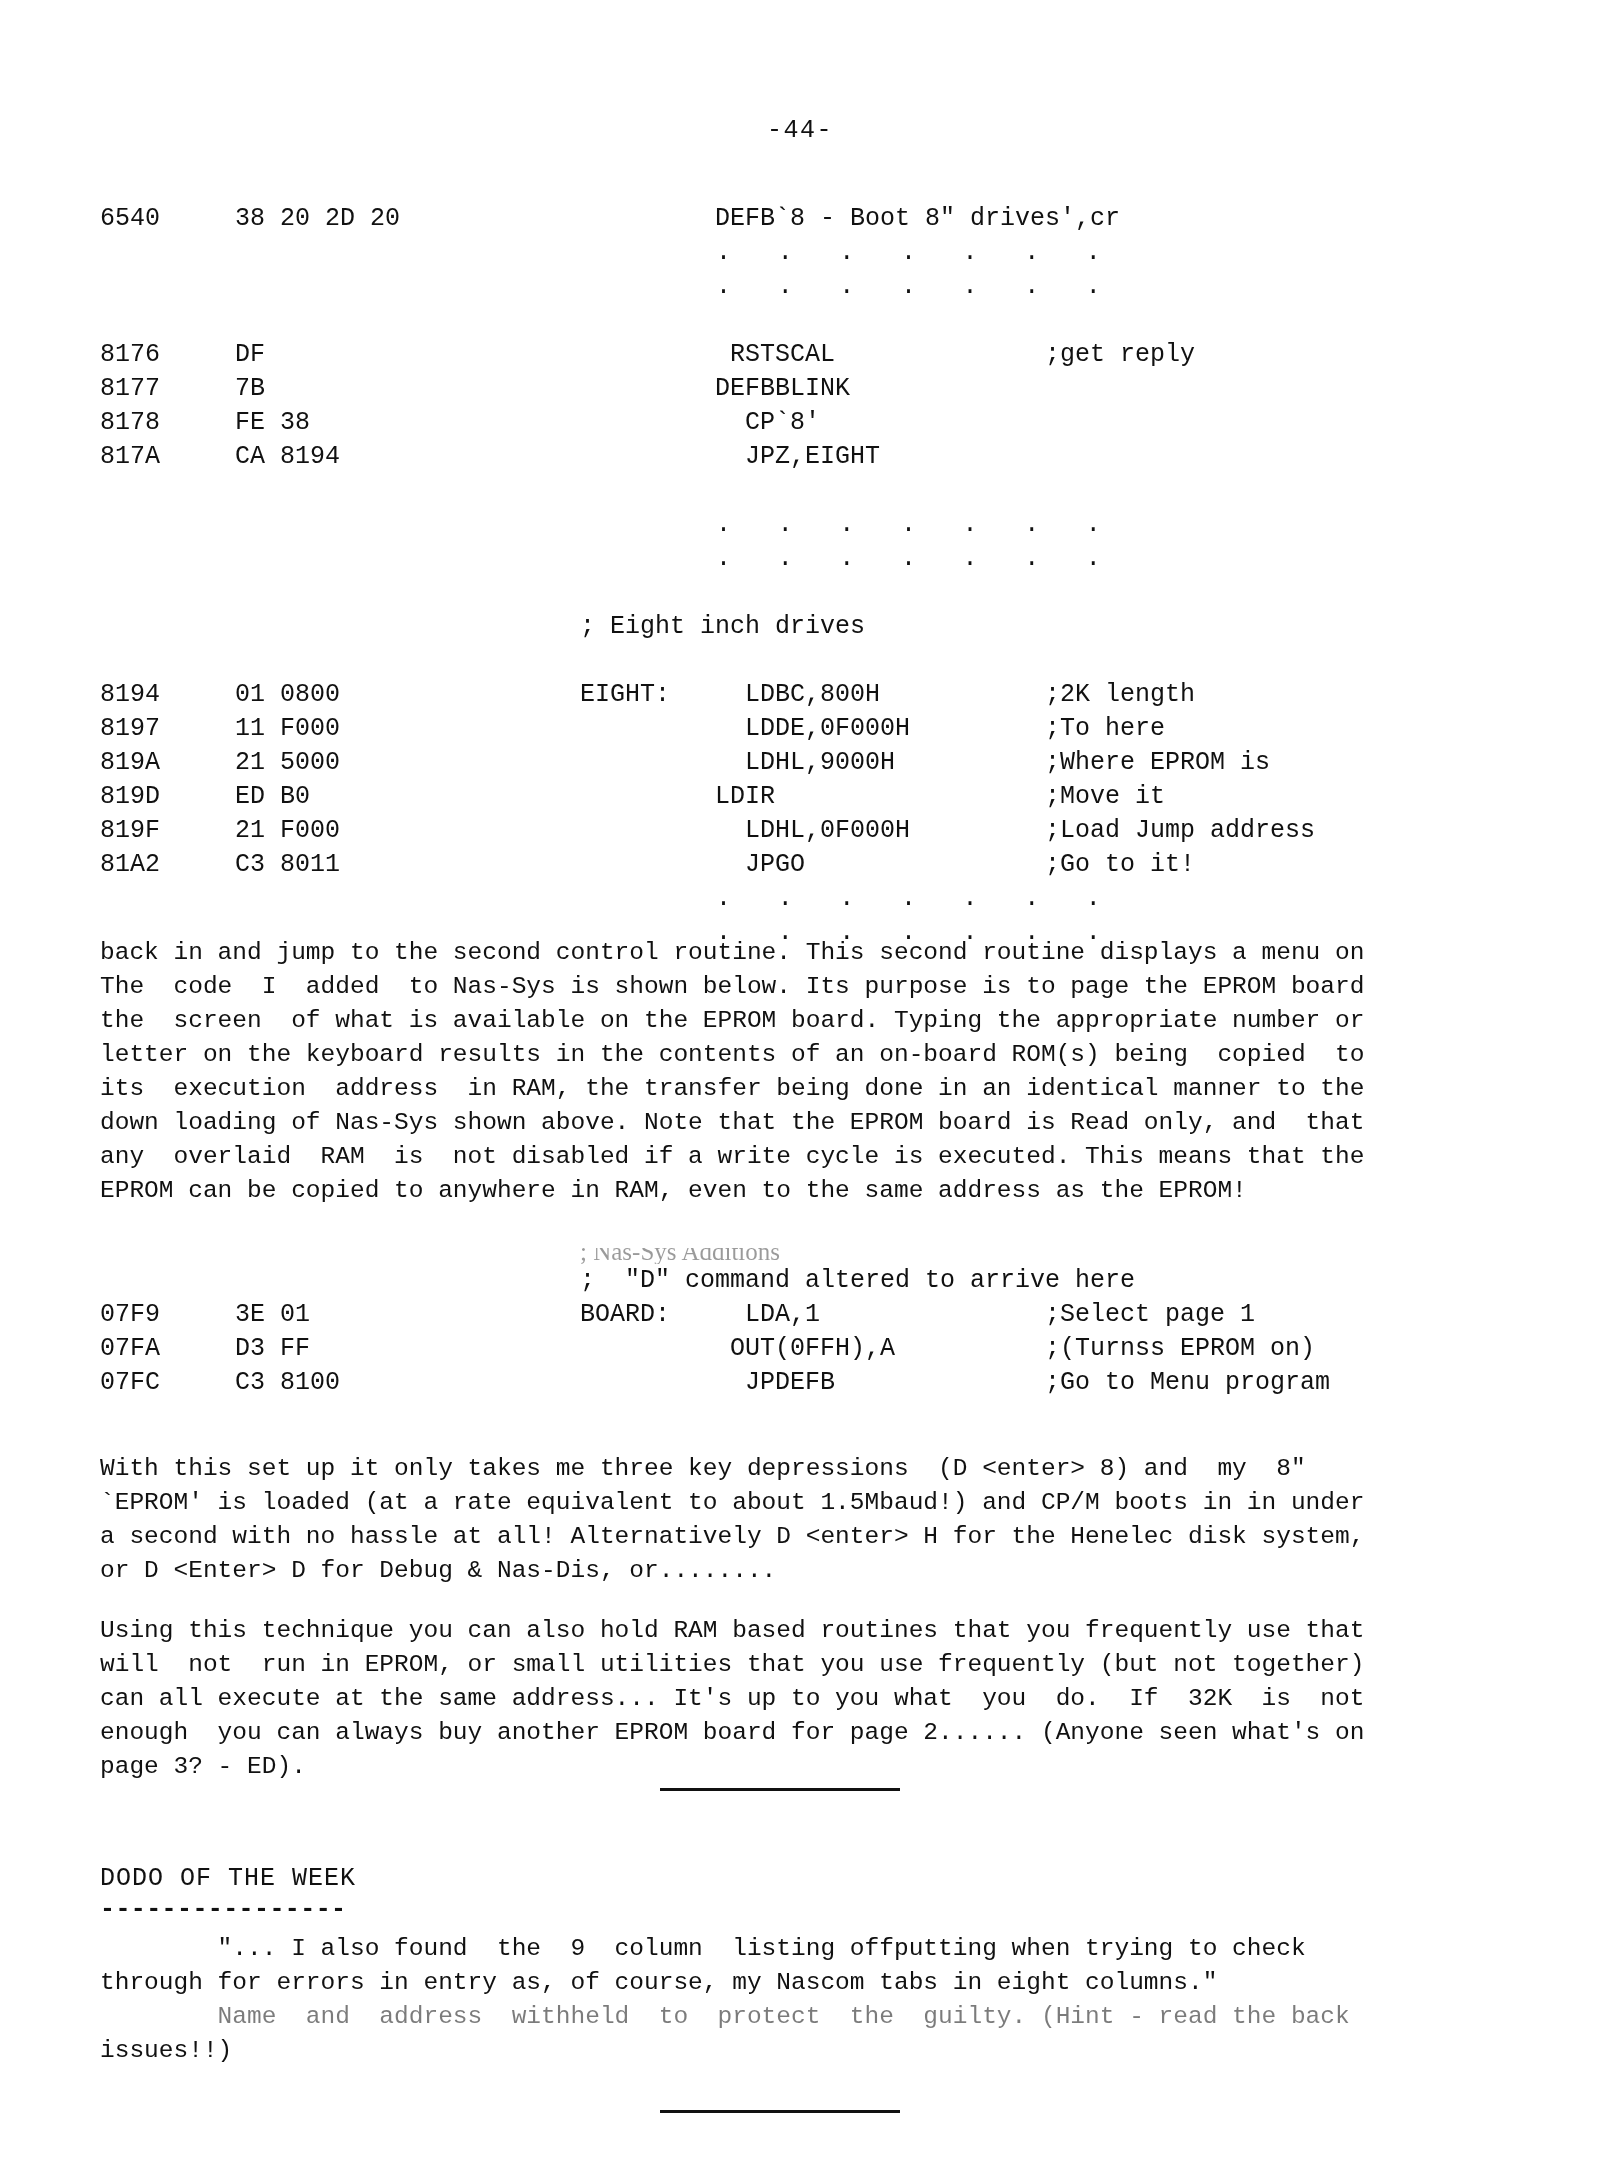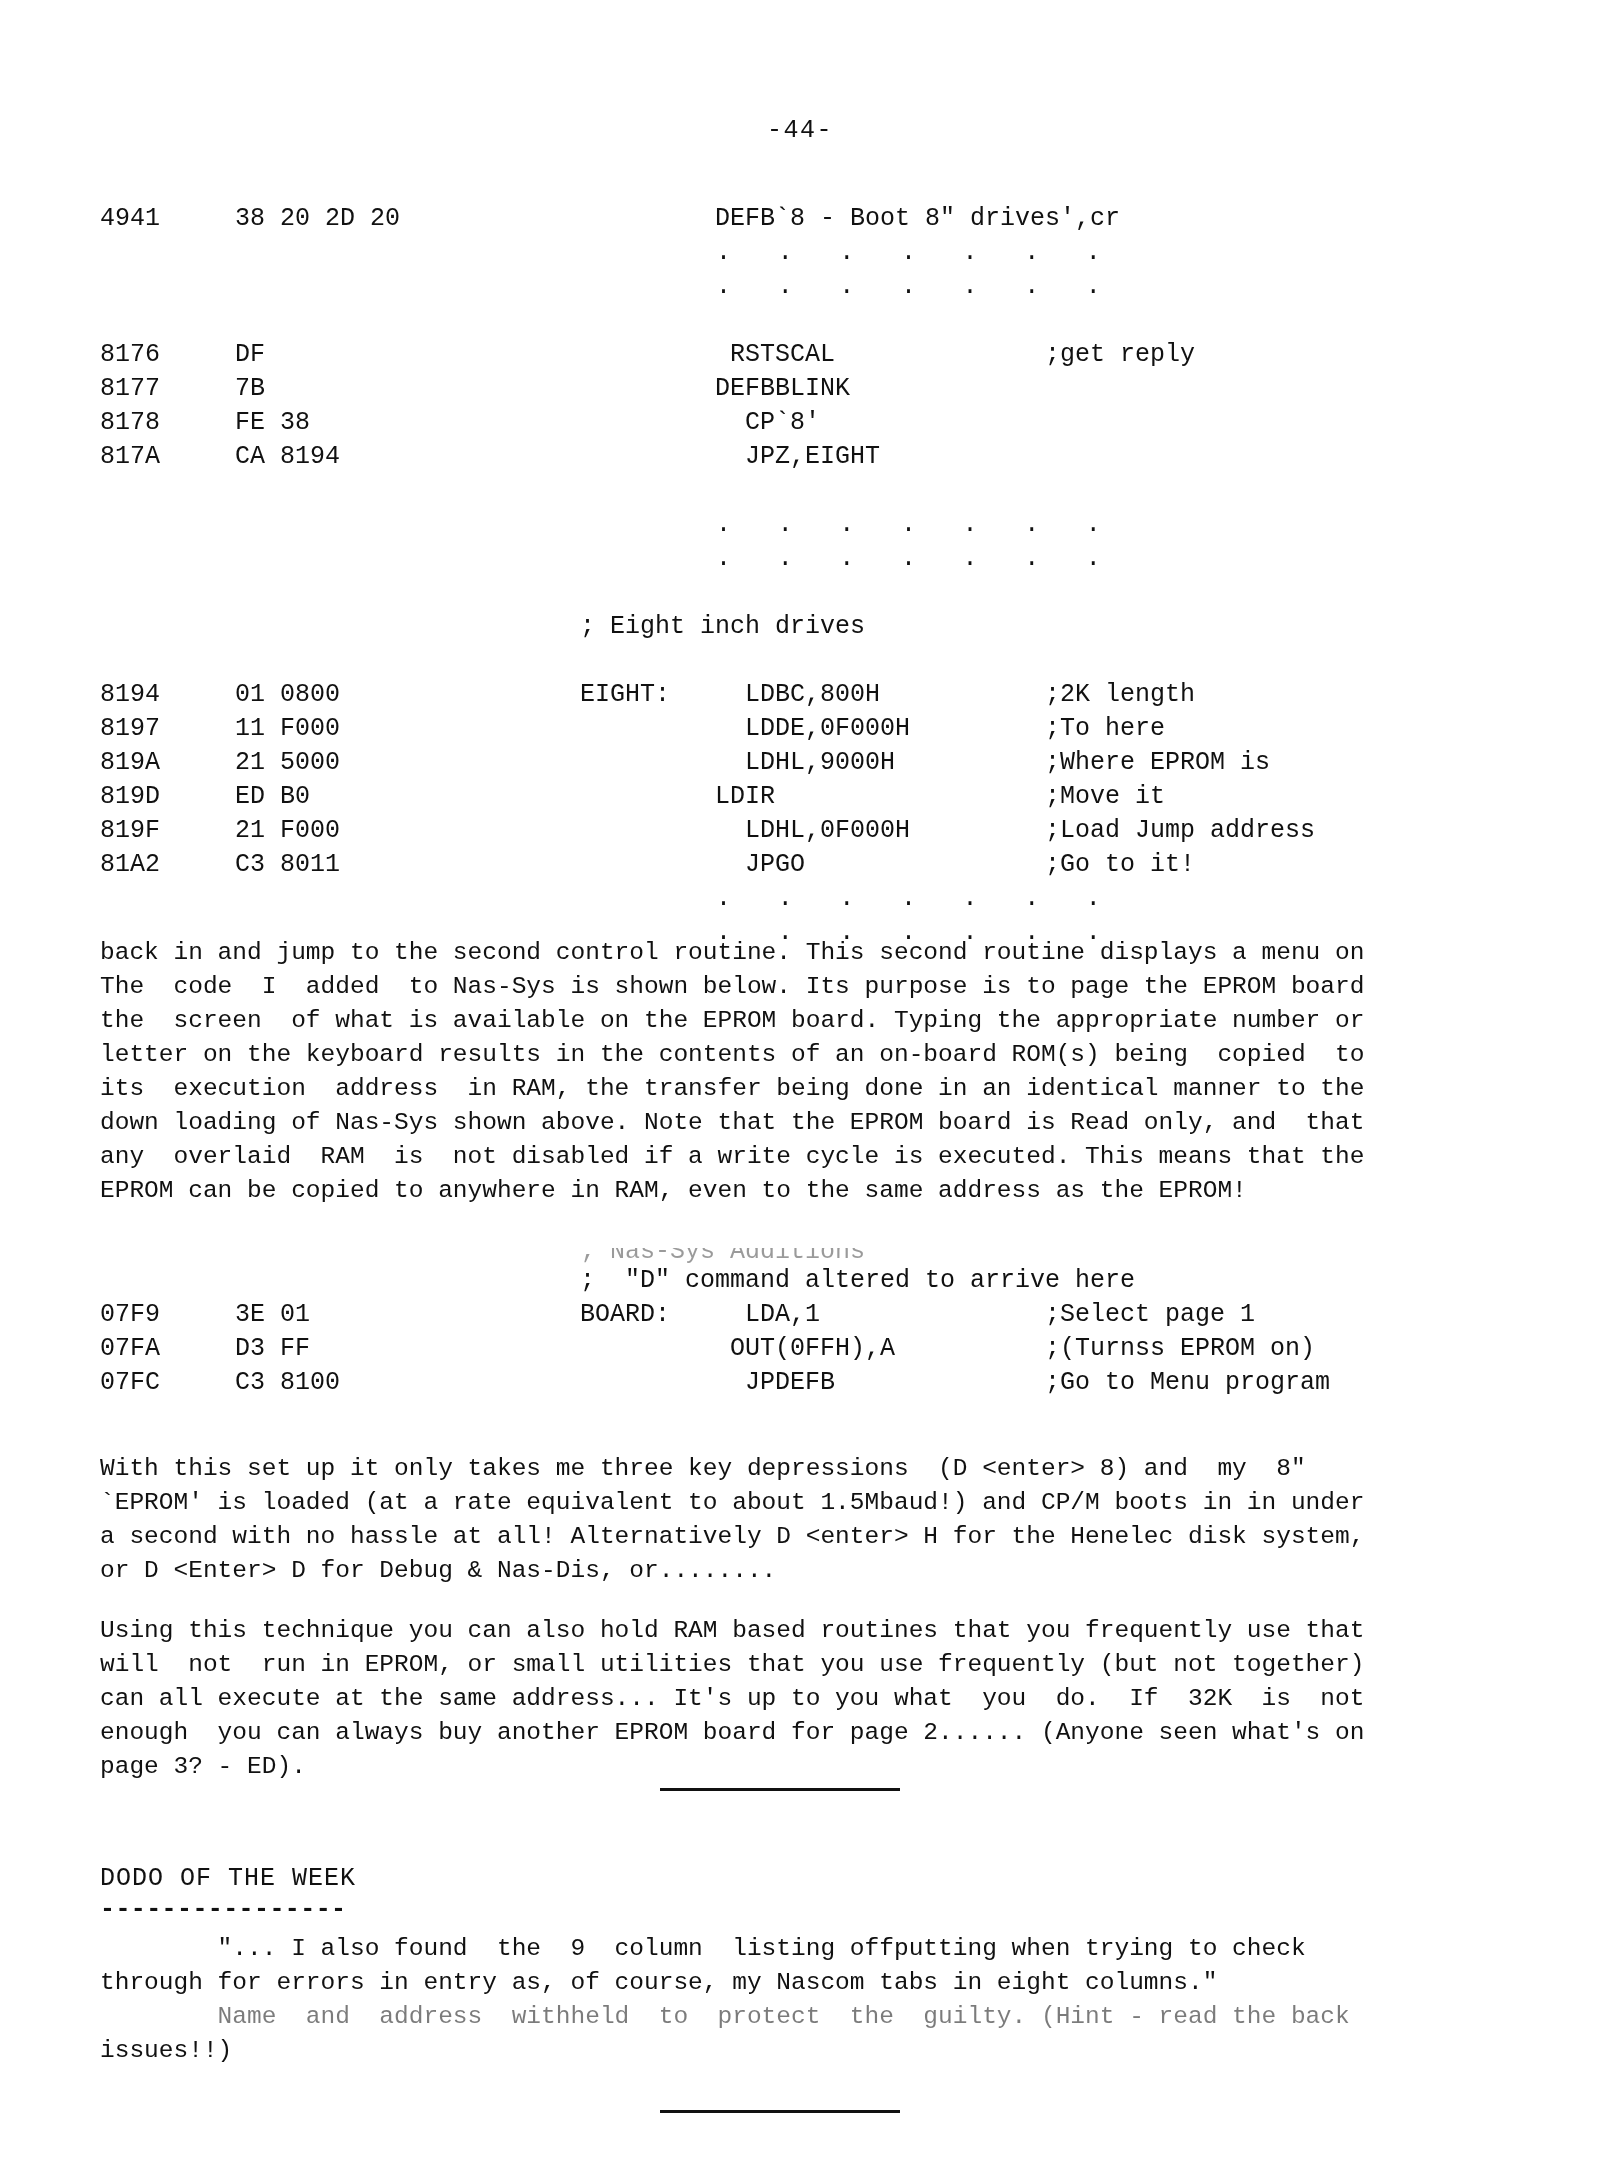--- a/index.html
+++ b/index.html
@@ -76,20 +76,21 @@
     opacity: 0.55;
     filter: blur(0.25px);
   }
   .faded-strong {
     opacity: 0.42;
     filter: blur(0.45px);
   }
   .clip-top {
     overflow: hidden;
     height: 16px;
+    font-family: Liberation Serif, serif;
   }
   .clip-top > div {
     margin-top: -13px;
   }
   
   .rule {
     position: absolute;
     height: 3px;
     background: #111111;
   }
@@ -111,21 +112,21 @@
   }
 </style>
 </head>
 <body>
 
 <div class="page">
 
   <div class="page-number">-44-</div>
 
   <div class="listing" id="listing-one" style="top: 186px;">
-      <div class="code-row"><span class="col-addr">4941</span><span class="col-bytes">38 20 2D 20</span><span class="col-label"></span><span class="col-mnem">DEFB</span><span class="col-oper">`8 - Boot 8" drives',cr</span><span class="col-cmt"></span></div>
+      <div class="code-row"><span class="col-addr">6540</span><span class="col-bytes">38 20 2D 20</span><span class="col-label"></span><span class="col-mnem">DEFB</span><span class="col-oper">`8 - Boot 8" drives',cr</span><span class="col-cmt"></span></div>
       <div class="dotline">                                        .   .   .   .   .   .   .</div>
       <div class="dotline">                                        .   .   .   .   .   .   .</div>
       <div class="spacer-row"></div>
       <div class="code-row"><span class="col-addr">8176</span><span class="col-bytes">DF</span><span class="col-label"></span><span class="col-mnem">RST</span><span class="col-oper">SCAL</span><span class="col-cmt">;get reply</span></div>
       <div class="code-row"><span class="col-addr">8177</span><span class="col-bytes">7B</span><span class="col-label"></span><span class="col-mnem">DEFB</span><span class="col-oper">BLINK</span><span class="col-cmt"></span></div>
       <div class="code-row"><span class="col-addr">8178</span><span class="col-bytes">FE 38</span><span class="col-label"></span><span class="col-mnem">CP</span><span class="col-oper">`8'</span><span class="col-cmt"></span></div>
       <div class="code-row"><span class="col-addr">817A</span><span class="col-bytes">CA 8194</span><span class="col-label"></span><span class="col-mnem">JP</span><span class="col-oper">Z,EIGHT</span><span class="col-cmt"></span></div>
       <div class="spacer-row"></div>
       <div class="dotline">                                        .   .   .   .   .   .   .</div>
       <div class="dotline">                                        .   .   .   .   .   .   .</div>

